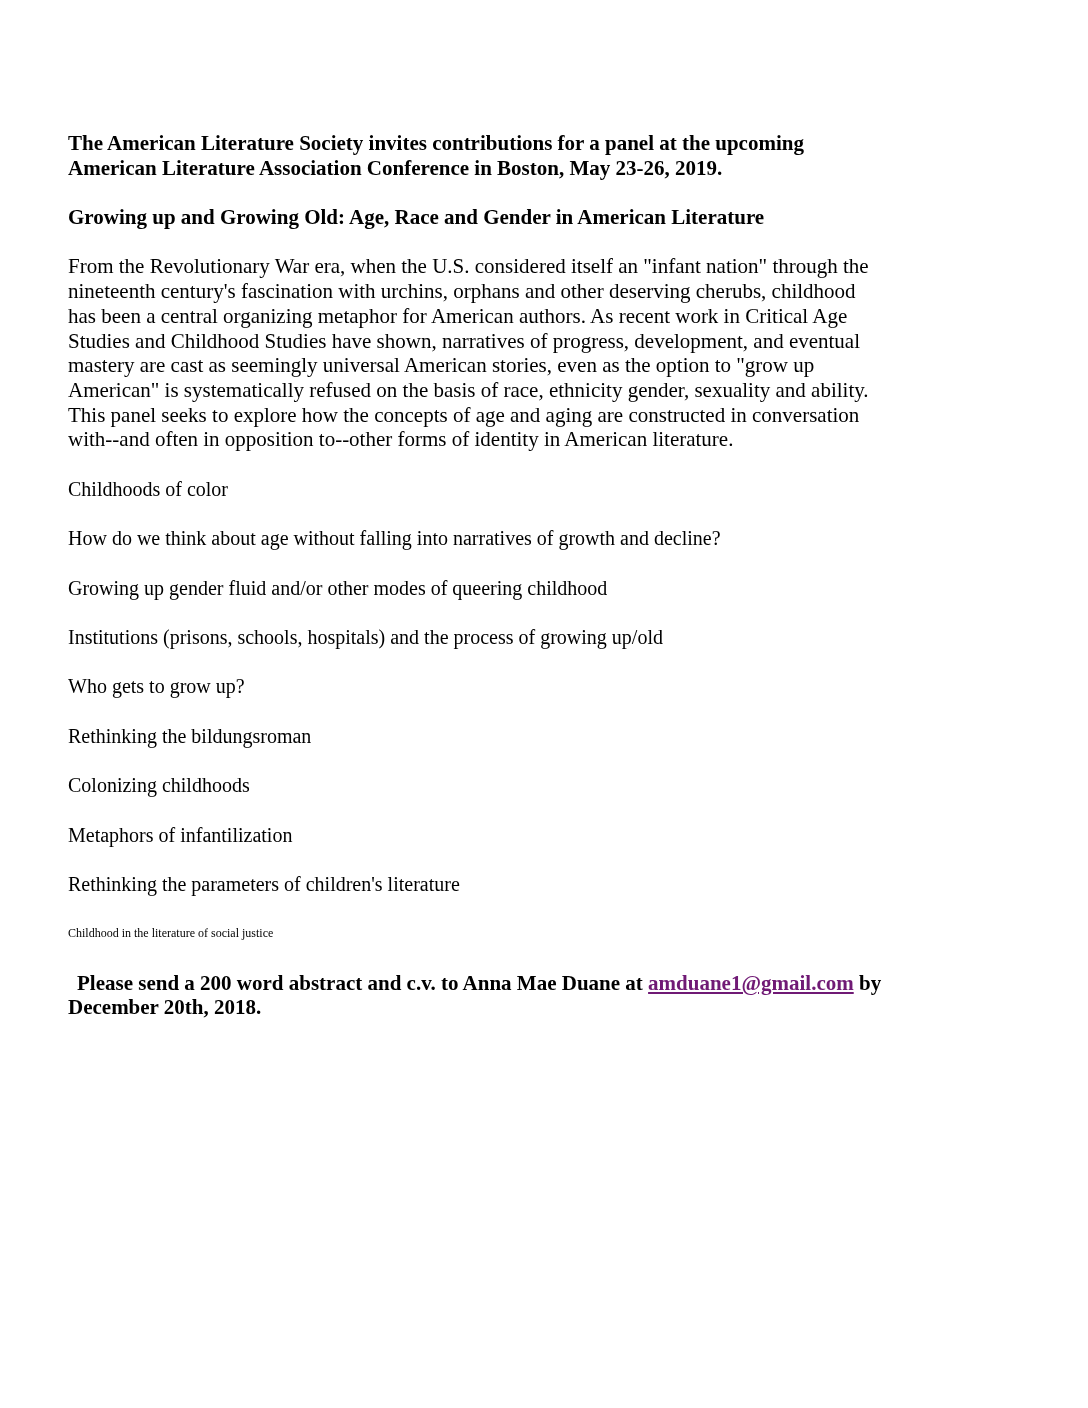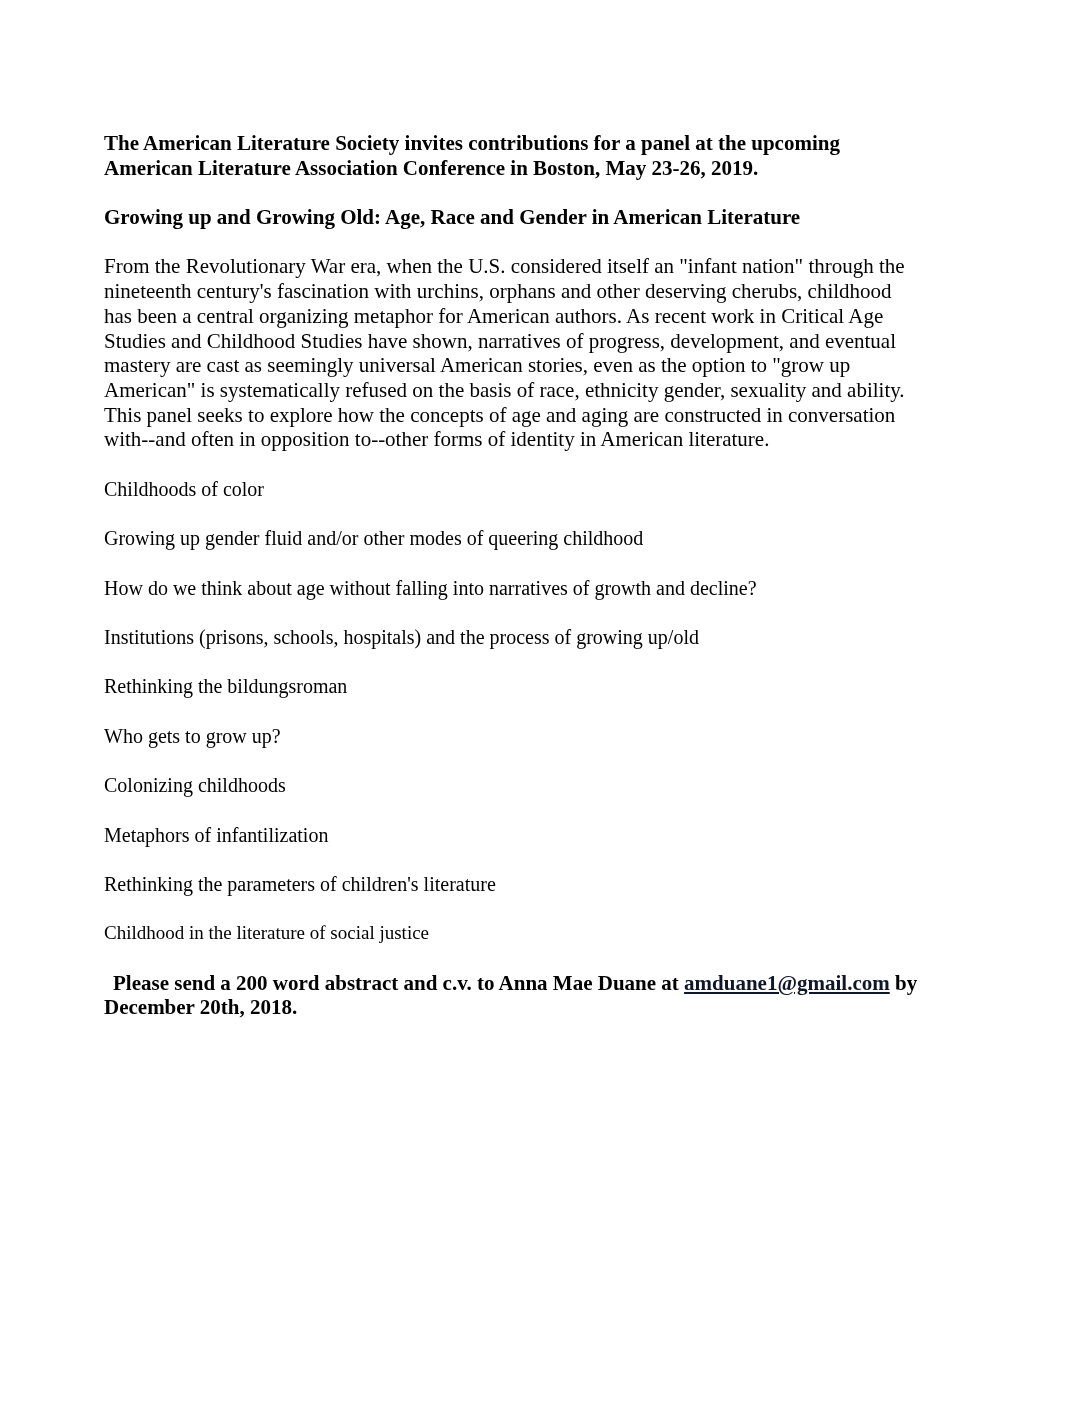--- a/index.html
+++ b/index.html
@@ -11,47 +11,47 @@
     width: 1088px;
     height: 1408px;
     font-family: "Liberation Serif", "DejaVu Serif", serif;
     color: #000000;
     overflow: hidden;
   }
   .page {
     box-sizing: border-box;
     width: 1088px;
     height: 1408px;
-    padding: 131px 96px 0 104px;
+    padding: 131px 96px 0 68px;
     background: #ffffff;
   }
   .para {
     font-size: 21px;
     line-height: 24.7px;
     margin: 0 0 24.7px 0;
   }
   .bold {
     font-weight: bold;
   }
   .multiline {
     white-space: pre-line;
   }
   .topic {
     font-size: 20px;
     line-height: 24.7px;
     margin: 0 0 24.7px 0;
   }
   .topic.small {
-    font-size: 19px;
+    font-size: 12px;
   }
   .closing {
     text-indent: 9px;
   }
   a.email-link {
-    color: #0f172a;
+    color: #701a75;
     font-weight: bold;
     text-decoration: underline;
     cursor: pointer;
   }
 </style>
 </head>
 <body>
 
 <div class="page">
 
@@ -64,25 +64,25 @@
 nineteenth century's fascination with urchins, orphans and other deserving cherubs, childhood
 has been a central organizing metaphor for American authors. As recent work in Critical Age
 Studies and Childhood Studies have shown, narratives of progress, development, and eventual
 mastery are cast as seemingly universal American stories, even as the option to "grow up
 American" is systematically refused on the basis of race, ethnicity gender, sexuality and ability.
 This panel seeks to explore how the concepts of age and aging are constructed in conversation
 with--and often in opposition to--other forms of identity in American literature.</p>
 
 
   <p class="topic">Childhoods of color</p>
+  <p class="topic">How do we think about age without falling into narratives of growth and decline?</p>
   <p class="topic">Growing up gender fluid and/or other modes of queering childhood</p>
-  <p class="topic">How do we think about age without falling into narratives of growth and decline?</p>
   <p class="topic">Institutions (prisons, schools, hospitals) and the process of growing up/old</p>
+  <p class="topic">Who gets to grow up?</p>
   <p class="topic">Rethinking the bildungsroman</p>
-  <p class="topic">Who gets to grow up?</p>
   <p class="topic">Colonizing childhoods</p>
   <p class="topic">Metaphors of infantilization</p>
   <p class="topic">Rethinking the parameters of children's literature</p>
   <p class="topic small">Childhood in the literature of social justice</p>
 
   <p class="para bold closing"><span>Please send a 200 word abstract and c.v. to Anna Mae Duane at </span><a class="email-link" href="#">amduane1@gmail.com</a><span class="multiline"> by
 December 20th, 2018.</span></p>
 
 </div>
 

